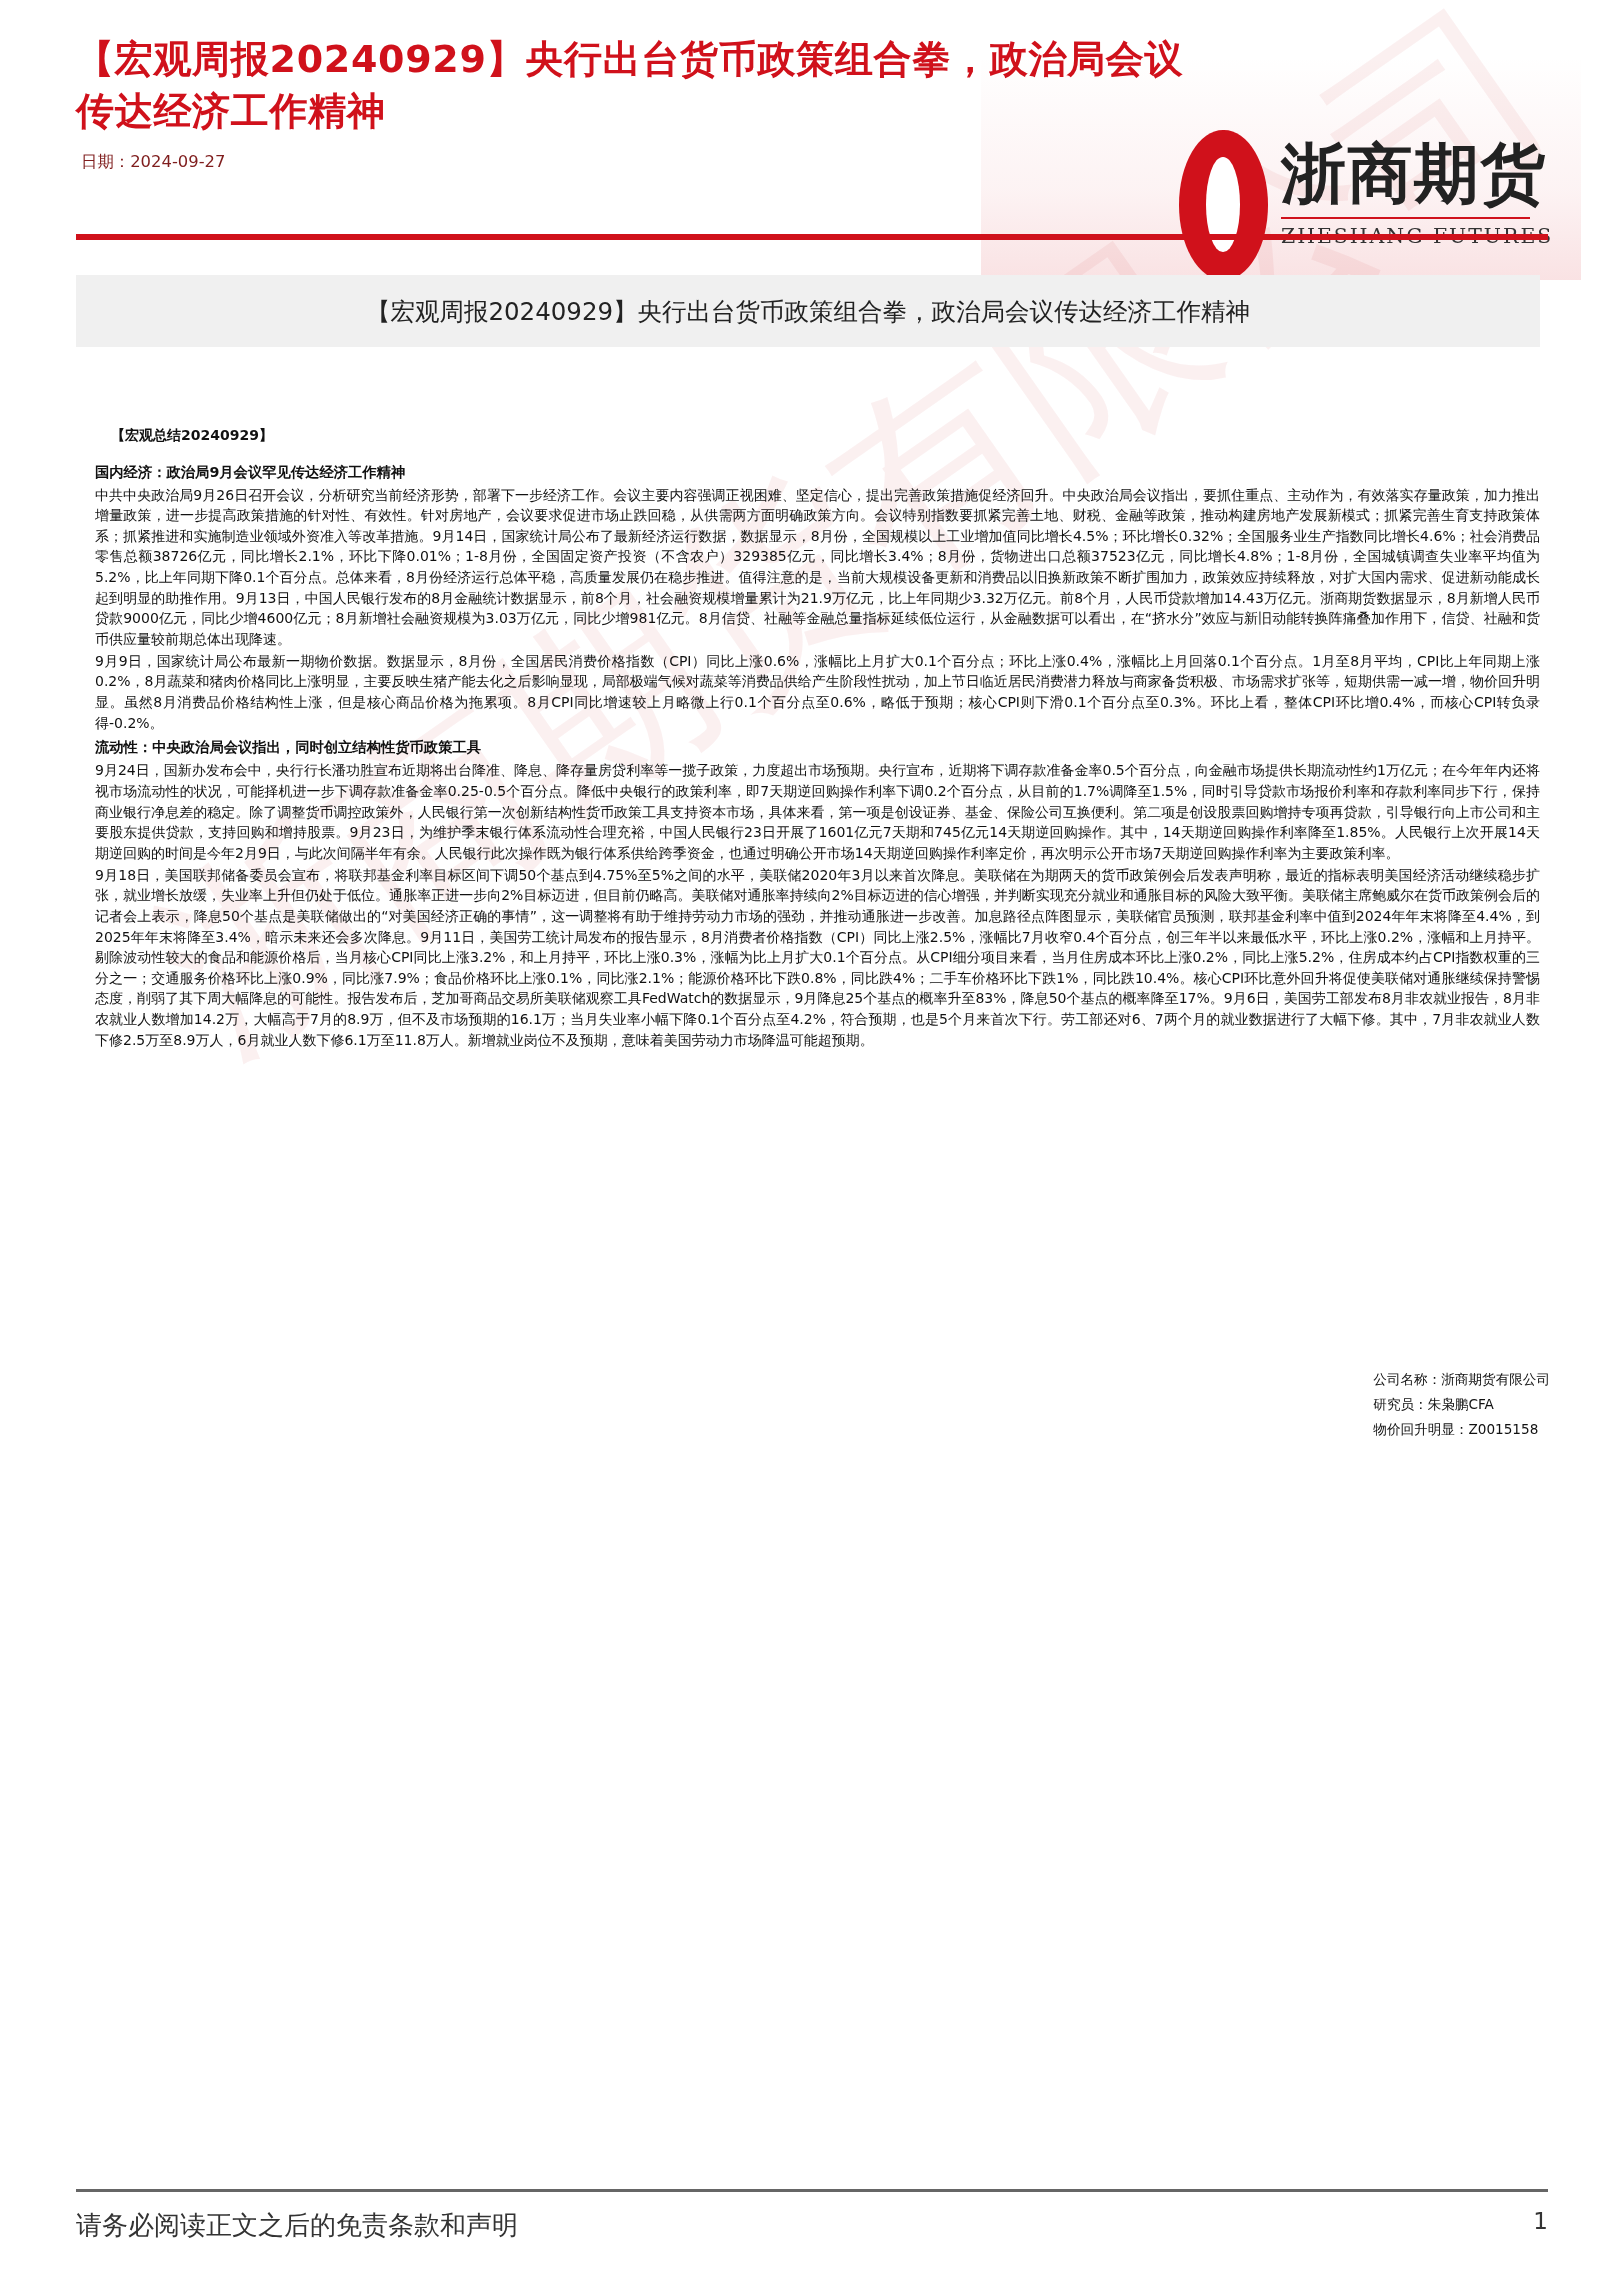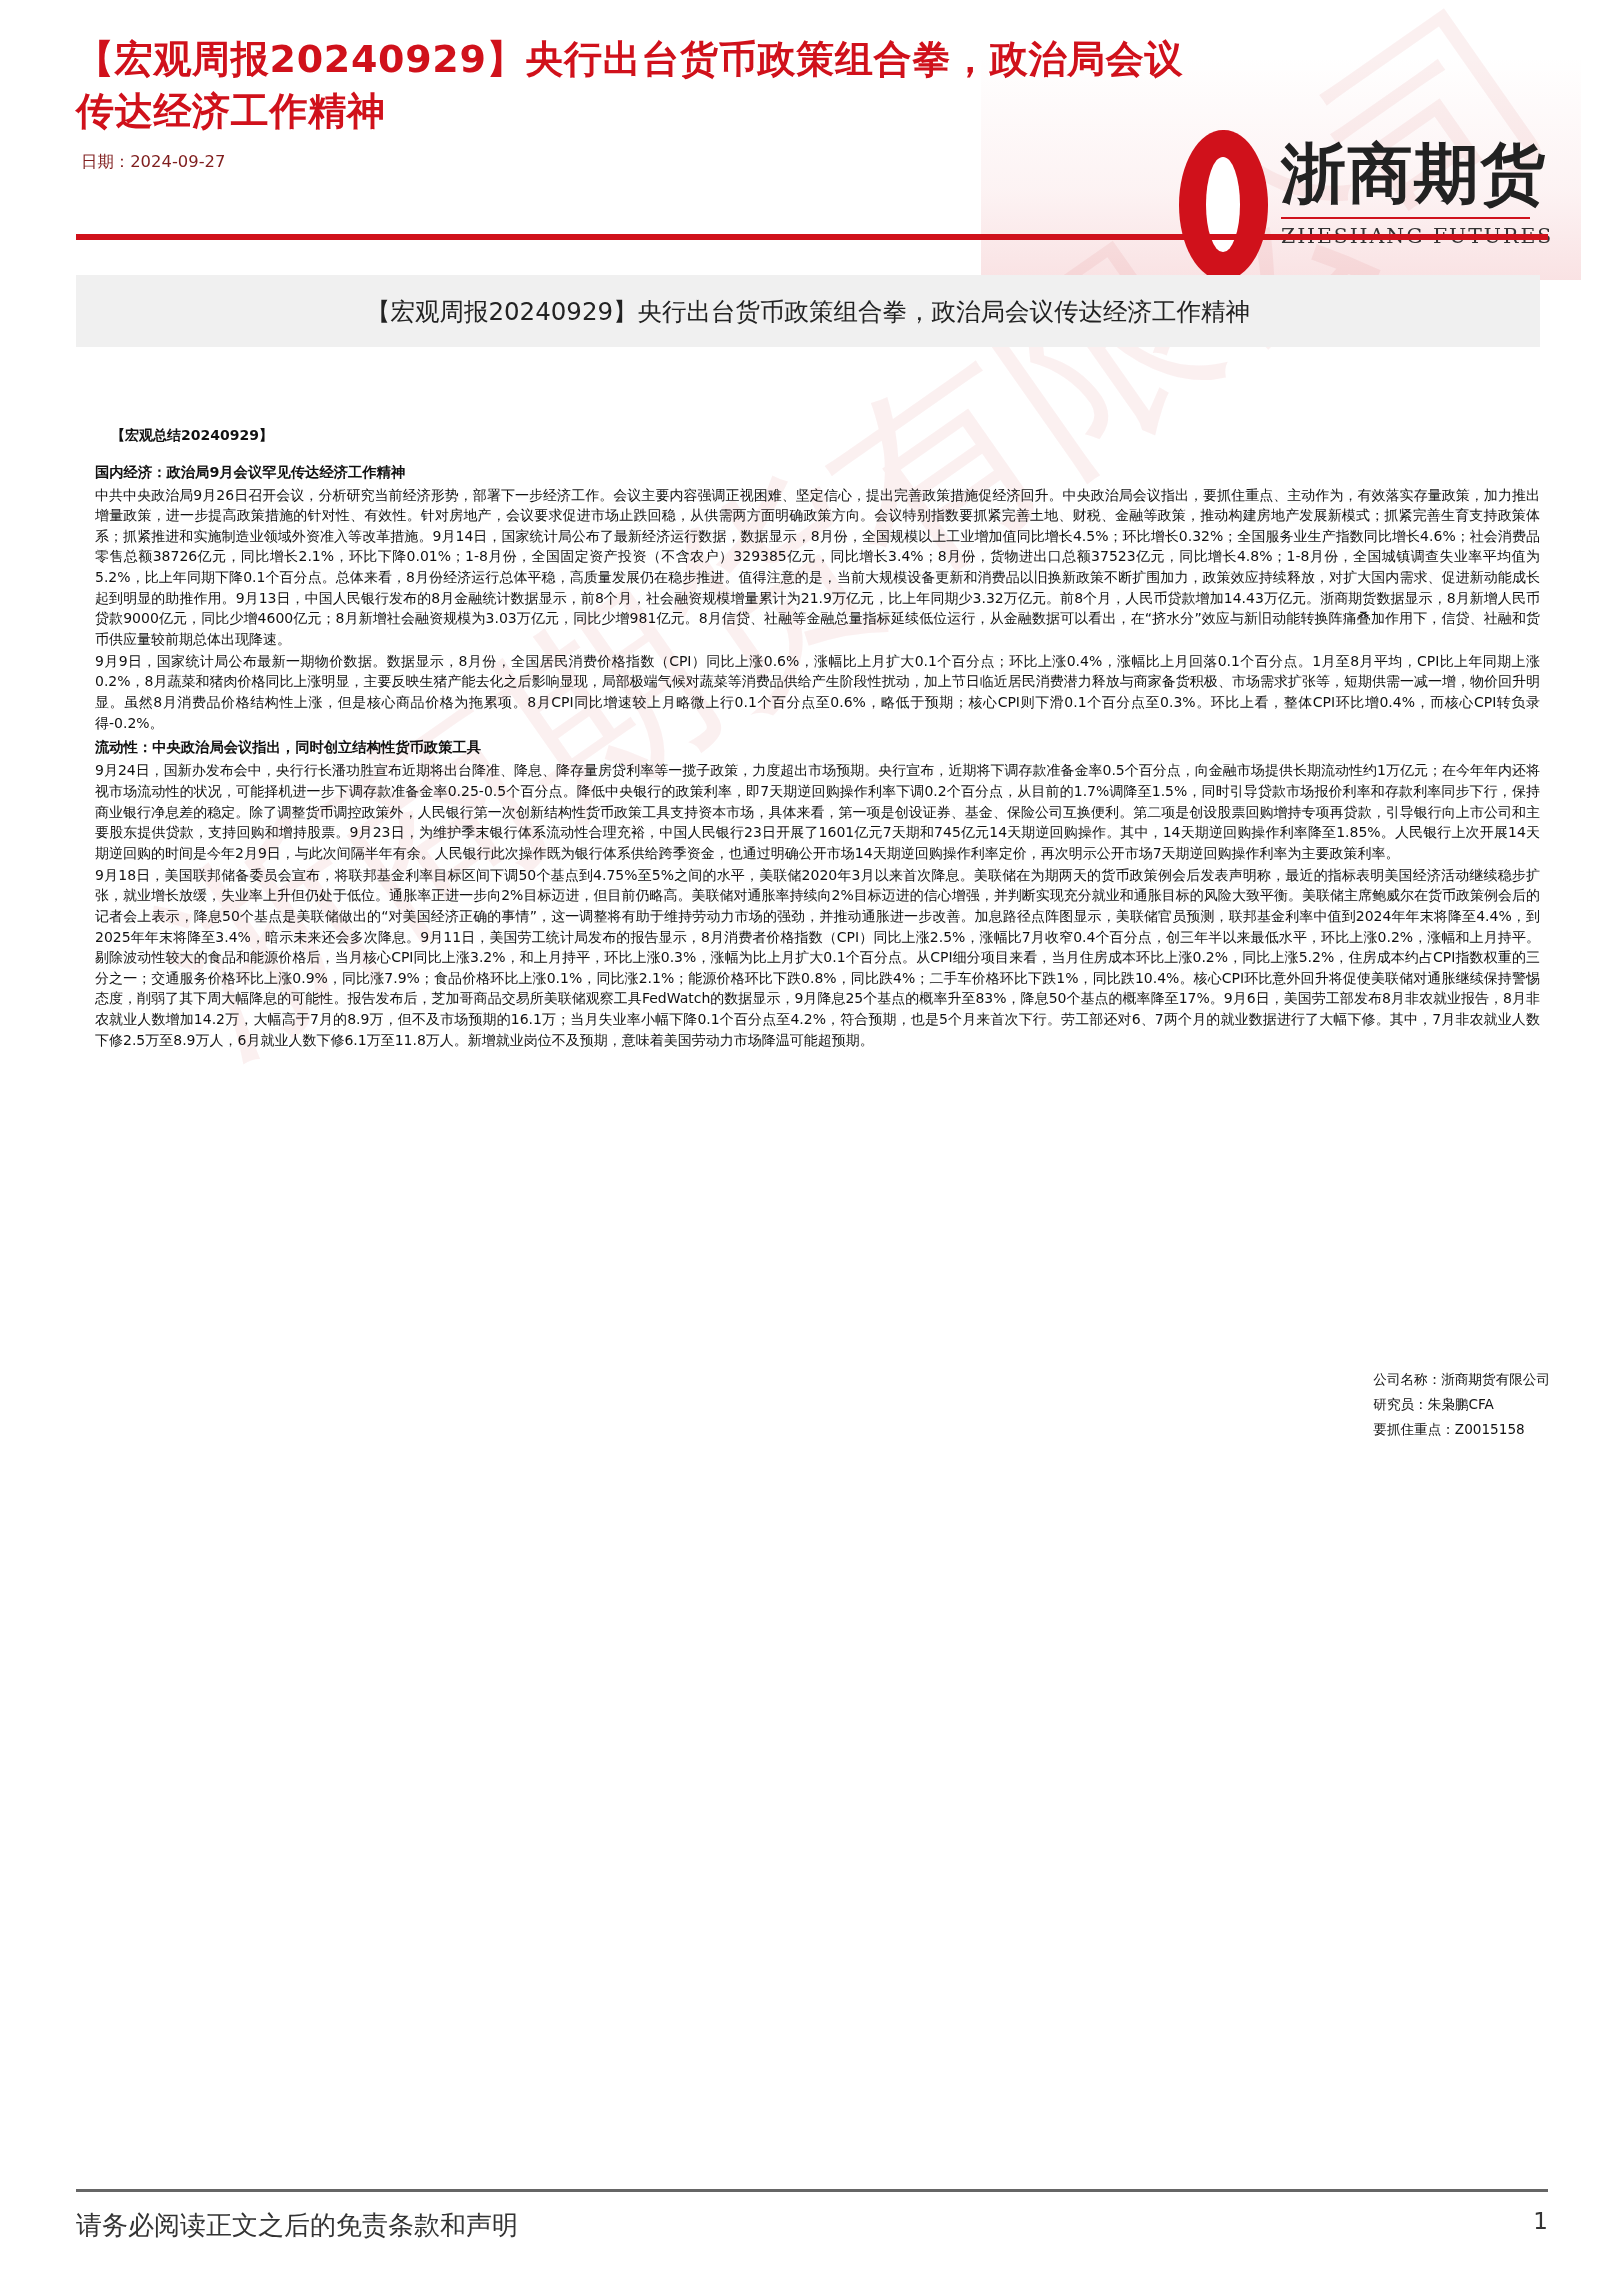--- a/index.html
+++ b/index.html
@@ -68,19 +68,19 @@
 
   <h3>流动性：中央政治局会议指出，同时创立结构性货币政策工具</h3>
   <p>9月24日，国新办发布会中，央行行长潘功胜宣布近期将出台降准、降息、降存量房贷利率等一揽子政策，力度超出市场预期。央行宣布，近期将下调存款准备金率0.5个百分点，向金融市场提供长期流动性约1万亿元；在今年年内还将视市场流动性的状况，可能择机进一步下调存款准备金率0.25-0.5个百分点。降低中央银行的政策利率，即7天期逆回购操作利率下调0.2个百分点，从目前的1.7%调降至1.5%，同时引导贷款市场报价利率和存款利率同步下行，保持商业银行净息差的稳定。除了调整货币调控政策外，人民银行第一次创新结构性货币政策工具支持资本市场，具体来看，第一项是创设证券、基金、保险公司互换便利。第二项是创设股票回购增持专项再贷款，引导银行向上市公司和主要股东提供贷款，支持回购和增持股票。9月23日，为维护季末银行体系流动性合理充裕，中国人民银行23日开展了1601亿元7天期和745亿元14天期逆回购操作。其中，14天期逆回购操作利率降至1.85%。人民银行上次开展14天期逆回购的时间是今年2月9日，与此次间隔半年有余。人民银行此次操作既为银行体系供给跨季资金，也通过明确公开市场14天期逆回购操作利率定价，再次明示公开市场7天期逆回购操作利率为主要政策利率。</p>
 
   <p>9月18日，美国联邦储备委员会宣布，将联邦基金利率目标区间下调50个基点到4.75%至5%之间的水平，美联储2020年3月以来首次降息。美联储在为期两天的货币政策例会后发表声明称，最近的指标表明美国经济活动继续稳步扩张，就业增长放缓，失业率上升但仍处于低位。通胀率正进一步向2%目标迈进，但目前仍略高。美联储对通胀率持续向2%目标迈进的信心增强，并判断实现充分就业和通胀目标的风险大致平衡。美联储主席鲍威尔在货币政策例会后的记者会上表示，降息50个基点是美联储做出的“对美国经济正确的事情”，这一调整将有助于维持劳动力市场的强劲，并推动通胀进一步改善。加息路径点阵图显示，美联储官员预测，联邦基金利率中值到2024年年末将降至4.4%，到2025年年末将降至3.4%，暗示未来还会多次降息。9月11日，美国劳工统计局发布的报告显示，8月消费者价格指数（CPI）同比上涨2.5%，涨幅比7月收窄0.4个百分点，创三年半以来最低水平，环比上涨0.2%，涨幅和上月持平。剔除波动性较大的食品和能源价格后，当月核心CPI同比上涨3.2%，和上月持平，环比上涨0.3%，涨幅为比上月扩大0.1个百分点。从CPI细分项目来看，当月住房成本环比上涨0.2%，同比上涨5.2%，住房成本约占CPI指数权重的三分之一；交通服务价格环比上涨0.9%，同比涨7.9%；食品价格环比上涨0.1%，同比涨2.1%；能源价格环比下跌0.8%，同比跌4%；二手车价格环比下跌1%，同比跌10.4%。核心CPI环比意外回升将促使美联储对通胀继续保持警惕态度，削弱了其下周大幅降息的可能性。报告发布后，芝加哥商品交易所美联储观察工具FedWatch的数据显示，9月降息25个基点的概率升至83%，降息50个基点的概率降至17%。9月6日，美国劳工部发布8月非农就业报告，8月非农就业人数增加14.2万，大幅高于7月的8.9万，但不及市场预期的16.1万；当月失业率小幅下降0.1个百分点至4.2%，符合预期，也是5个月来首次下行。劳工部还对6、7两个月的就业数据进行了大幅下修。其中，7月非农就业人数下修2.5万至8.9万人，6月就业人数下修6.1万至11.8万人。新增就业岗位不及预期，意味着美国劳动力市场降温可能超预期。</p>
 </div>
 
 <div class="signature">
   <div>公司名称：浙商期货有限公司</div>
   <div>研究员：朱枭鹏CFA</div>
-  <div>要抓住重点：Z0015158</div>
+  <div>物价回升明显：Z0015158</div>
 </div>
 
 <div class="footer-rule"></div>
 <div class="footer-text">请务必阅读正文之后的免责条款和声明</div>
 <div class="page-num">1</div>
 
 
 </body></html>

